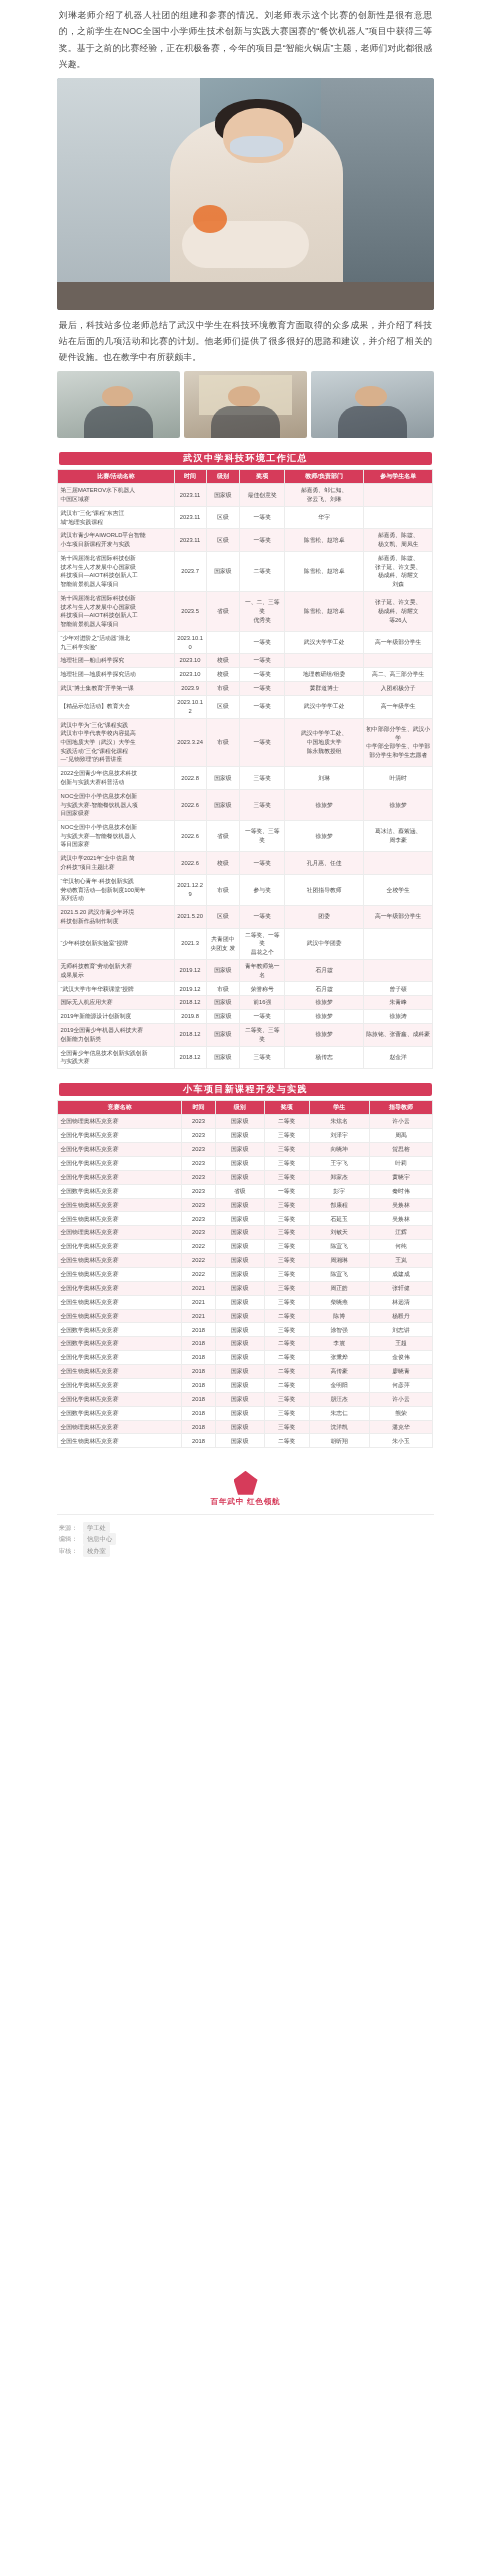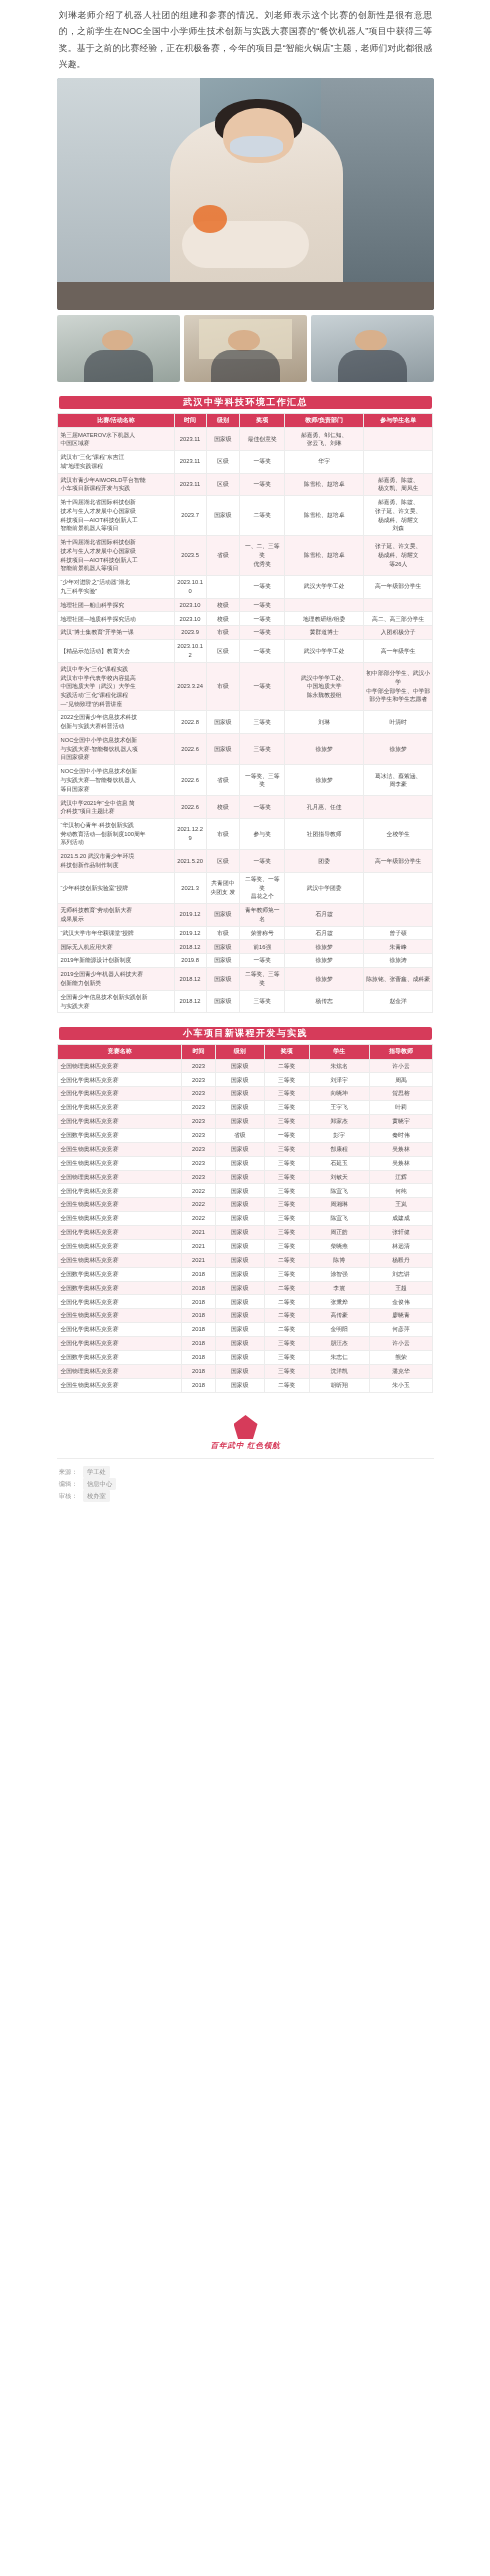--- a/index.html
+++ b/index.html
@@ -30,21 +30,21 @@
   .section-title .inner{display:inline-block;color:#ffffff;background:#d63b5a;font-size:9px;font-weight:bold;letter-spacing:1.4px;padding:0 18px;border-radius:2.1px;width:calc(100% - 19.7px);box-sizing:border-box;}
   table{border-collapse:collapse;width:calc(100% - 17px);margin:4.2px 8.4px 2.8px;font-size:5.8px;table-layout:fixed;}
   th{background:#d63b5a;color:#fff;font-weight:bold;padding:2.8px 1.4px;border:0.7px solid #e8e8e8;text-align:center;font-size:6px;line-height:1.3;}
   td{border:0.7px solid #ececec;padding:2.1px 2.1px;vertical-align:middle;text-align:center;line-height:1.5;color:#4a4a4a;word-break:break-all;}
   td.left{text-align:left;}
   tbody tr:nth-child(odd){background:#fdf1f3;}
   tbody tr:nth-child(even){background:#ffffff;}
   .t1 col.c0{width:31%;} .t1 col.c1{width:8.5%;} .t1 col.c2{width:9%;} .t1 col.c3{width:12%;} .t1 col.c4{width:21%;} .t1 col.c5{width:18.5%;}
   .t2 col.c0{width:33%;} .t2 col.c1{width:9%;} .t2 col.c2{width:13%;} .t2 col.c3{width:12%;} .t2 col.c4{width:16%;} .t2 col.c5{width:17%;}
   .footer{margin-top:12.6px;padding:9.8px 0 0;text-align:center;}
-  .logo{display:inline-block;text-align:left;font-style:italic;}
+  .logo{display:inline-block;text-align:left;}
   .logo .mark{width:24px;height:24px;margin:0 auto 2.1px;background:#d63b5a;-webkit-clip-path:polygon(50% 0,100% 38%,81% 100%,19% 100%,0 38%);clip-path:polygon(50% 0,100% 38%,81% 100%,19% 100%,0 38%);}
   .logo .cap{font-size:7.7px;color:#d63b5a;font-weight:bold;letter-spacing:0.7px;}
   .footer-line{height:0.7px;background:#ececec;margin:7px 8.4px;}
   .meta{padding:0 9.8px 11.2px;font-size:6.3px;color:#9a9a9a;line-height:1.9;text-align:left;}
   .meta .row span.k{display:inline-block;width:24px;color:#9a9a9a;}
   .meta .row span.v{display:inline-block;background:#f2f2f2;color:#8a8a8a;padding:0 4.2px;border-radius:1.4px;}
 </style>
 </head>
 <body>
 
@@ -59,20 +59,21 @@
       <div class="person"></div>
         <div class="arm"></div>
         <div class="orange"></div>
       <div class="hair"></div>
         <div class="head"></div>
         <div class="mask"></div>
       <div class="table"></div>
     </div>
   </div>
 
+  <p class="para">最后，科技站多位老师总结了武汉中学生在科技环境教育方面取得的众多成果，并介绍了科技站在后面的几项活动和比赛的计划。他老师们提供了很多很好的思路和建议，并介绍了相关的硬件设施。也在教学中有所获颇丰。</p>
 
   <div class="trio">
     <div class="cell c1">
         <div class="h"></div>
         <div class="b"></div>
       </div>
     <div class="cell c2">
         <div class="scroll"></div>
         <div class="h"></div>
         <div class="b"></div>

